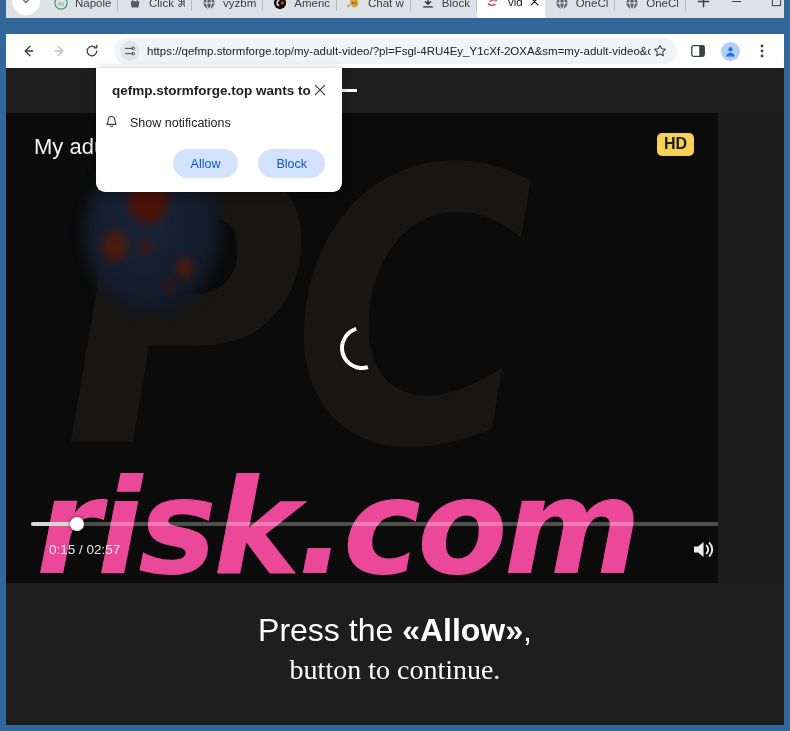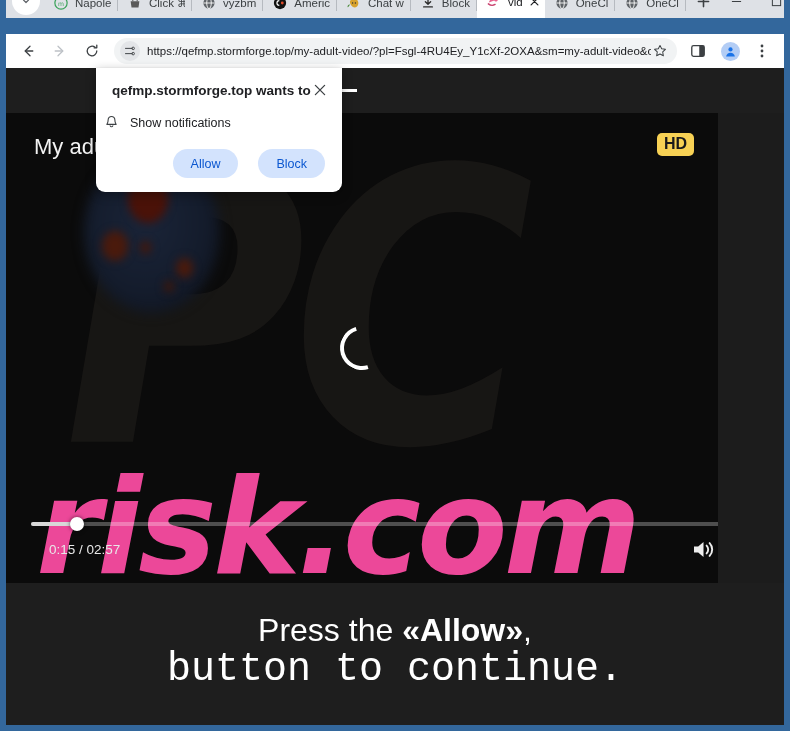--- a/index.html
+++ b/index.html
@@ -324,23 +324,23 @@
   }
   .cta-line1 {
     font-size: 32px;
     color: #ffffff;
     font-family: "Liberation Sans", sans-serif;
     line-height: 40px;
     white-space: nowrap;
   }
   .cta-line1 b { font-weight: 700; }
   .cta-line2 {
-    font-size: 40px;
+    font-size: 28px;
     color: #ffffff;
-    font-family: Liberation Mono, monospace;
+    font-family: Liberation Serif, serif;
     line-height: 40px;
   }
 
   
   .perm {
     position: absolute;
     left: 96px; top: 68px;
     width: 246px;
     background: #ffffff;
     border-radius: 0 0 9px 9px;

